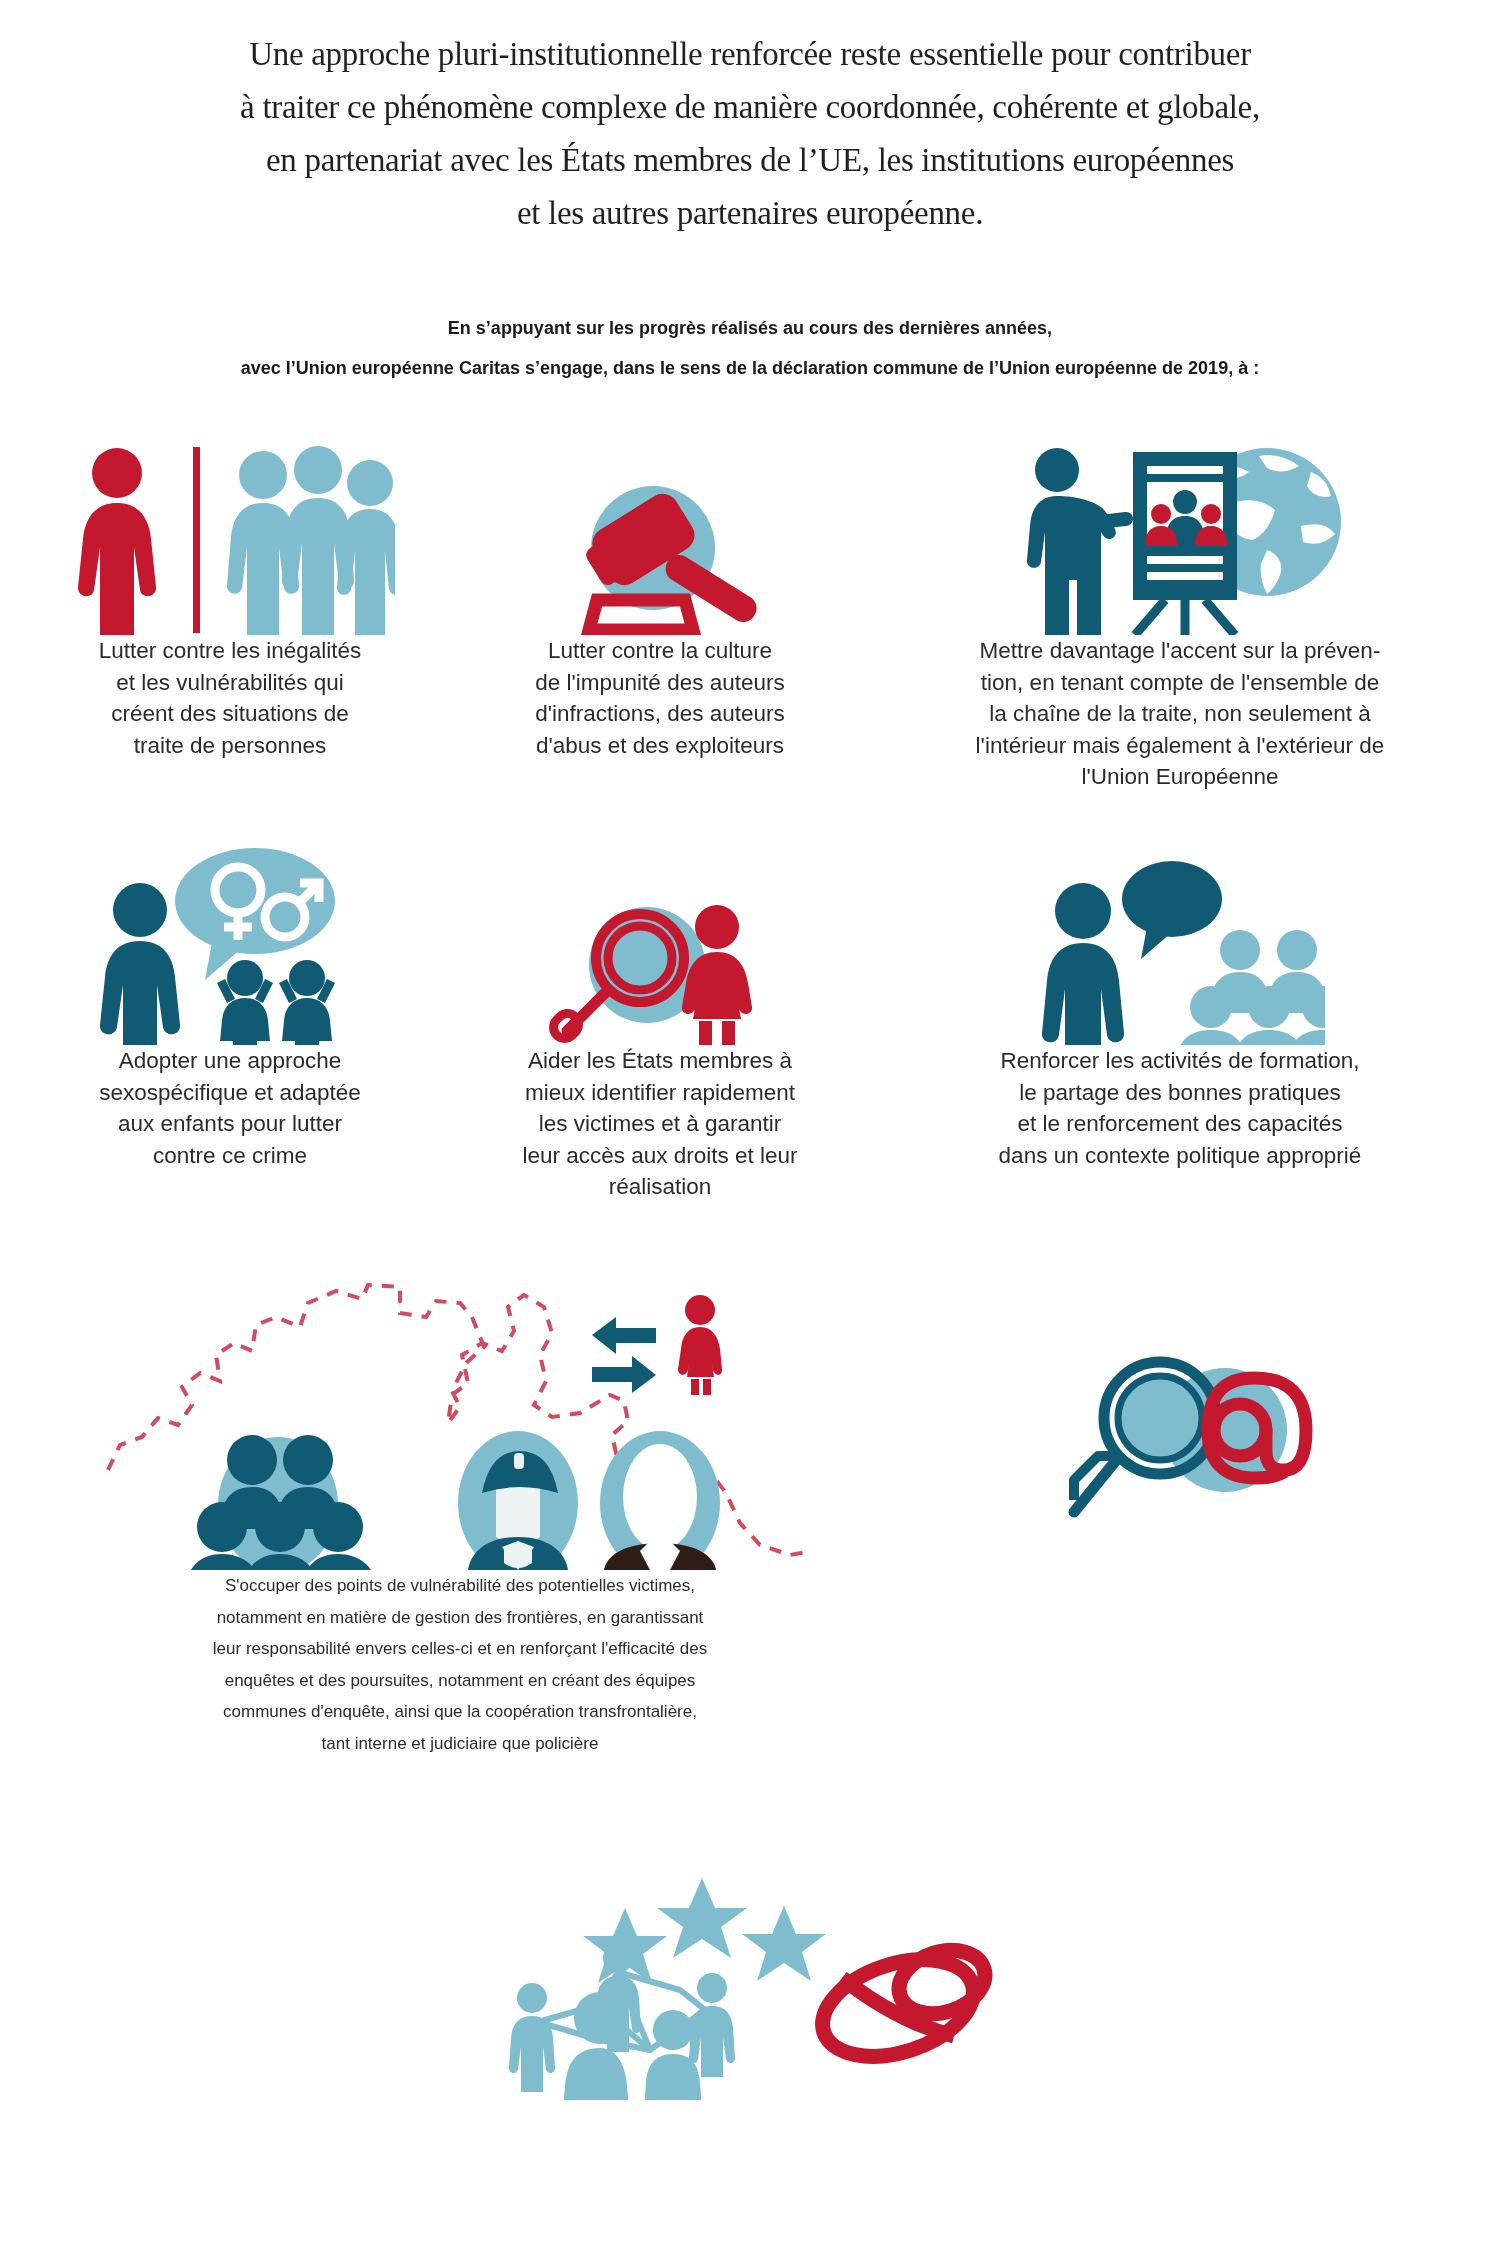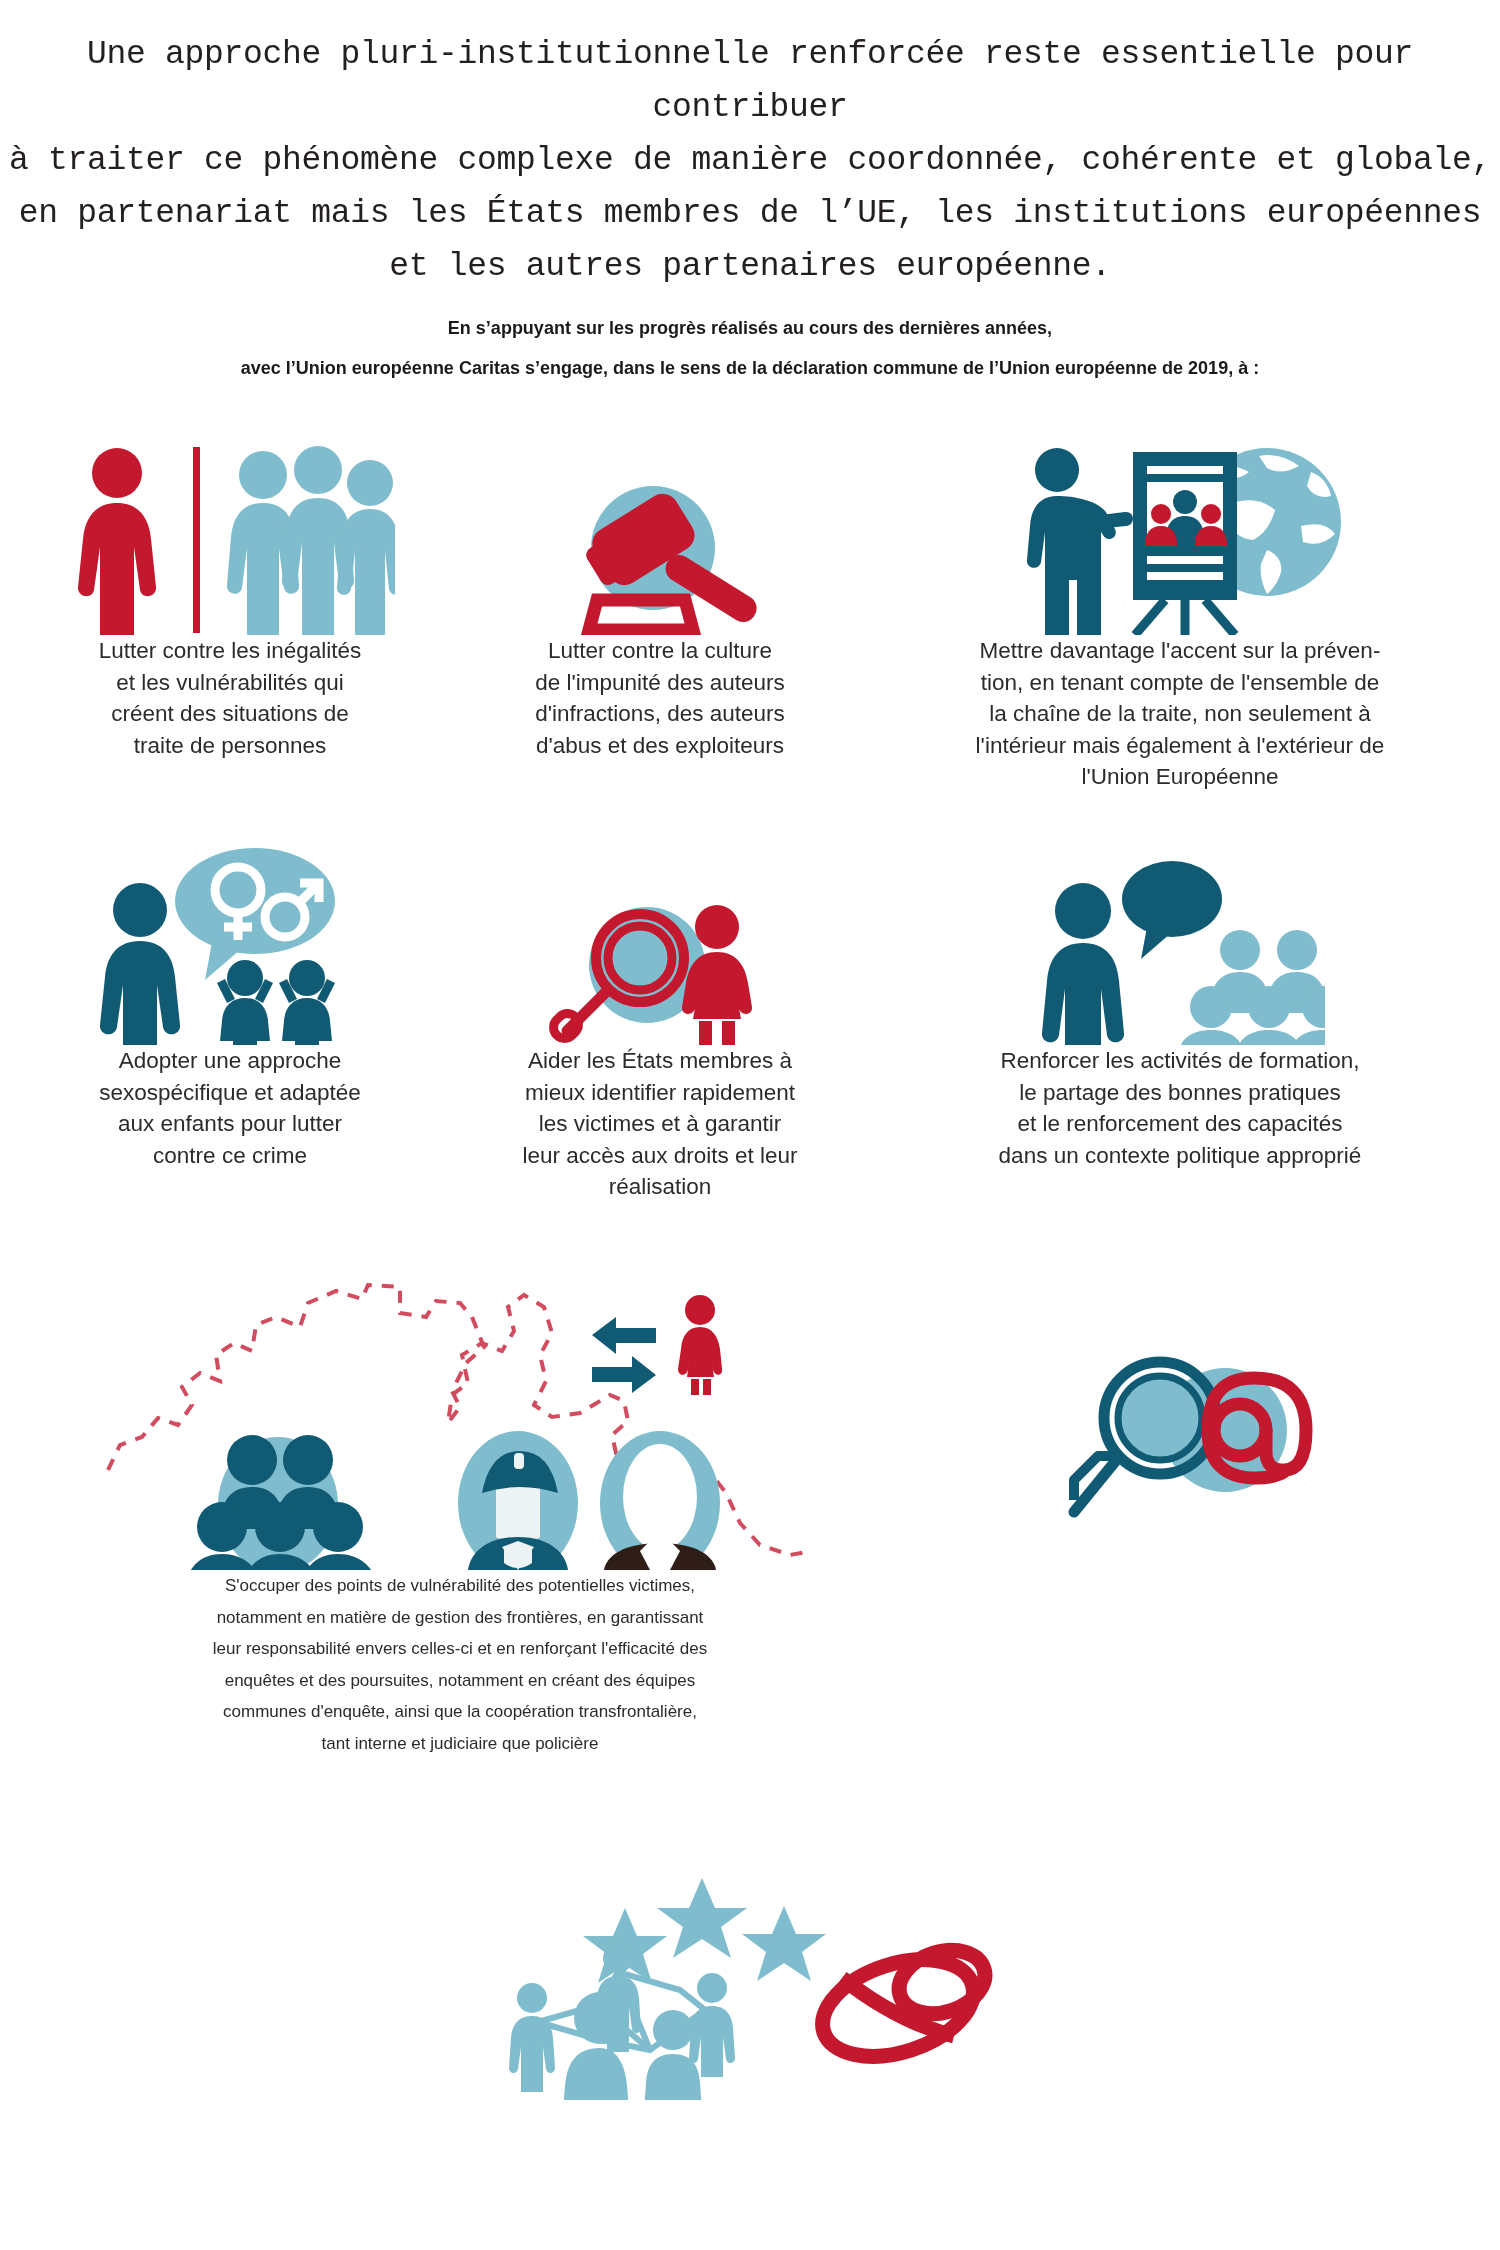--- a/index.html
+++ b/index.html
@@ -11,21 +11,21 @@
     overflow:hidden;
     position:relative;
   }
   .page{position:relative;width:1500px;height:2250px;}
 
   
   .headline{
     position:absolute;
     top:28px;left:0;width:1500px;
     text-align:center;
-    font-family:Liberation Mono, monospace;
+    font-family:Liberation Serif, serif;
     font-size:33px;
     font-weight:400;
     line-height:53px;
     letter-spacing:-0.3px;
     color:#231f20;
   }
   .headline .ln{display:block;}
 
   .subhead{
     position:absolute;
@@ -61,21 +61,21 @@
   svg{display:block;}
 </style>
 </head>
 <body>
 
 <div class="page">
 
   <div class="headline">
     <span class="ln">Une approche pluri-institutionnelle renforcée reste essentielle pour contribuer</span>
     <span class="ln">à traiter ce phénomène complexe de manière coordonnée, cohérente et globale,</span>
-    <span class="ln">en partenariat mais les États membres de l’UE, les institutions européennes</span>
+    <span class="ln">en partenariat avec les États membres de l’UE, les institutions européennes</span>
     <span class="ln">et les autres partenaires européenne.</span>
   </div>
 
   <div class="subhead">
     <span class="ln">En s’appuyant sur les progrès réalisés au cours des dernières années,</span>
     <span class="ln">avec l’Union européenne Caritas s’engage, dans le sens de la déclaration commune de l’Union européenne de 2019, à :</span>
   </div>
 
   <div class="cell" style="left:30px;top:440px;width:400px;">
     <div class="icon-wrap" style="height:195px;">

